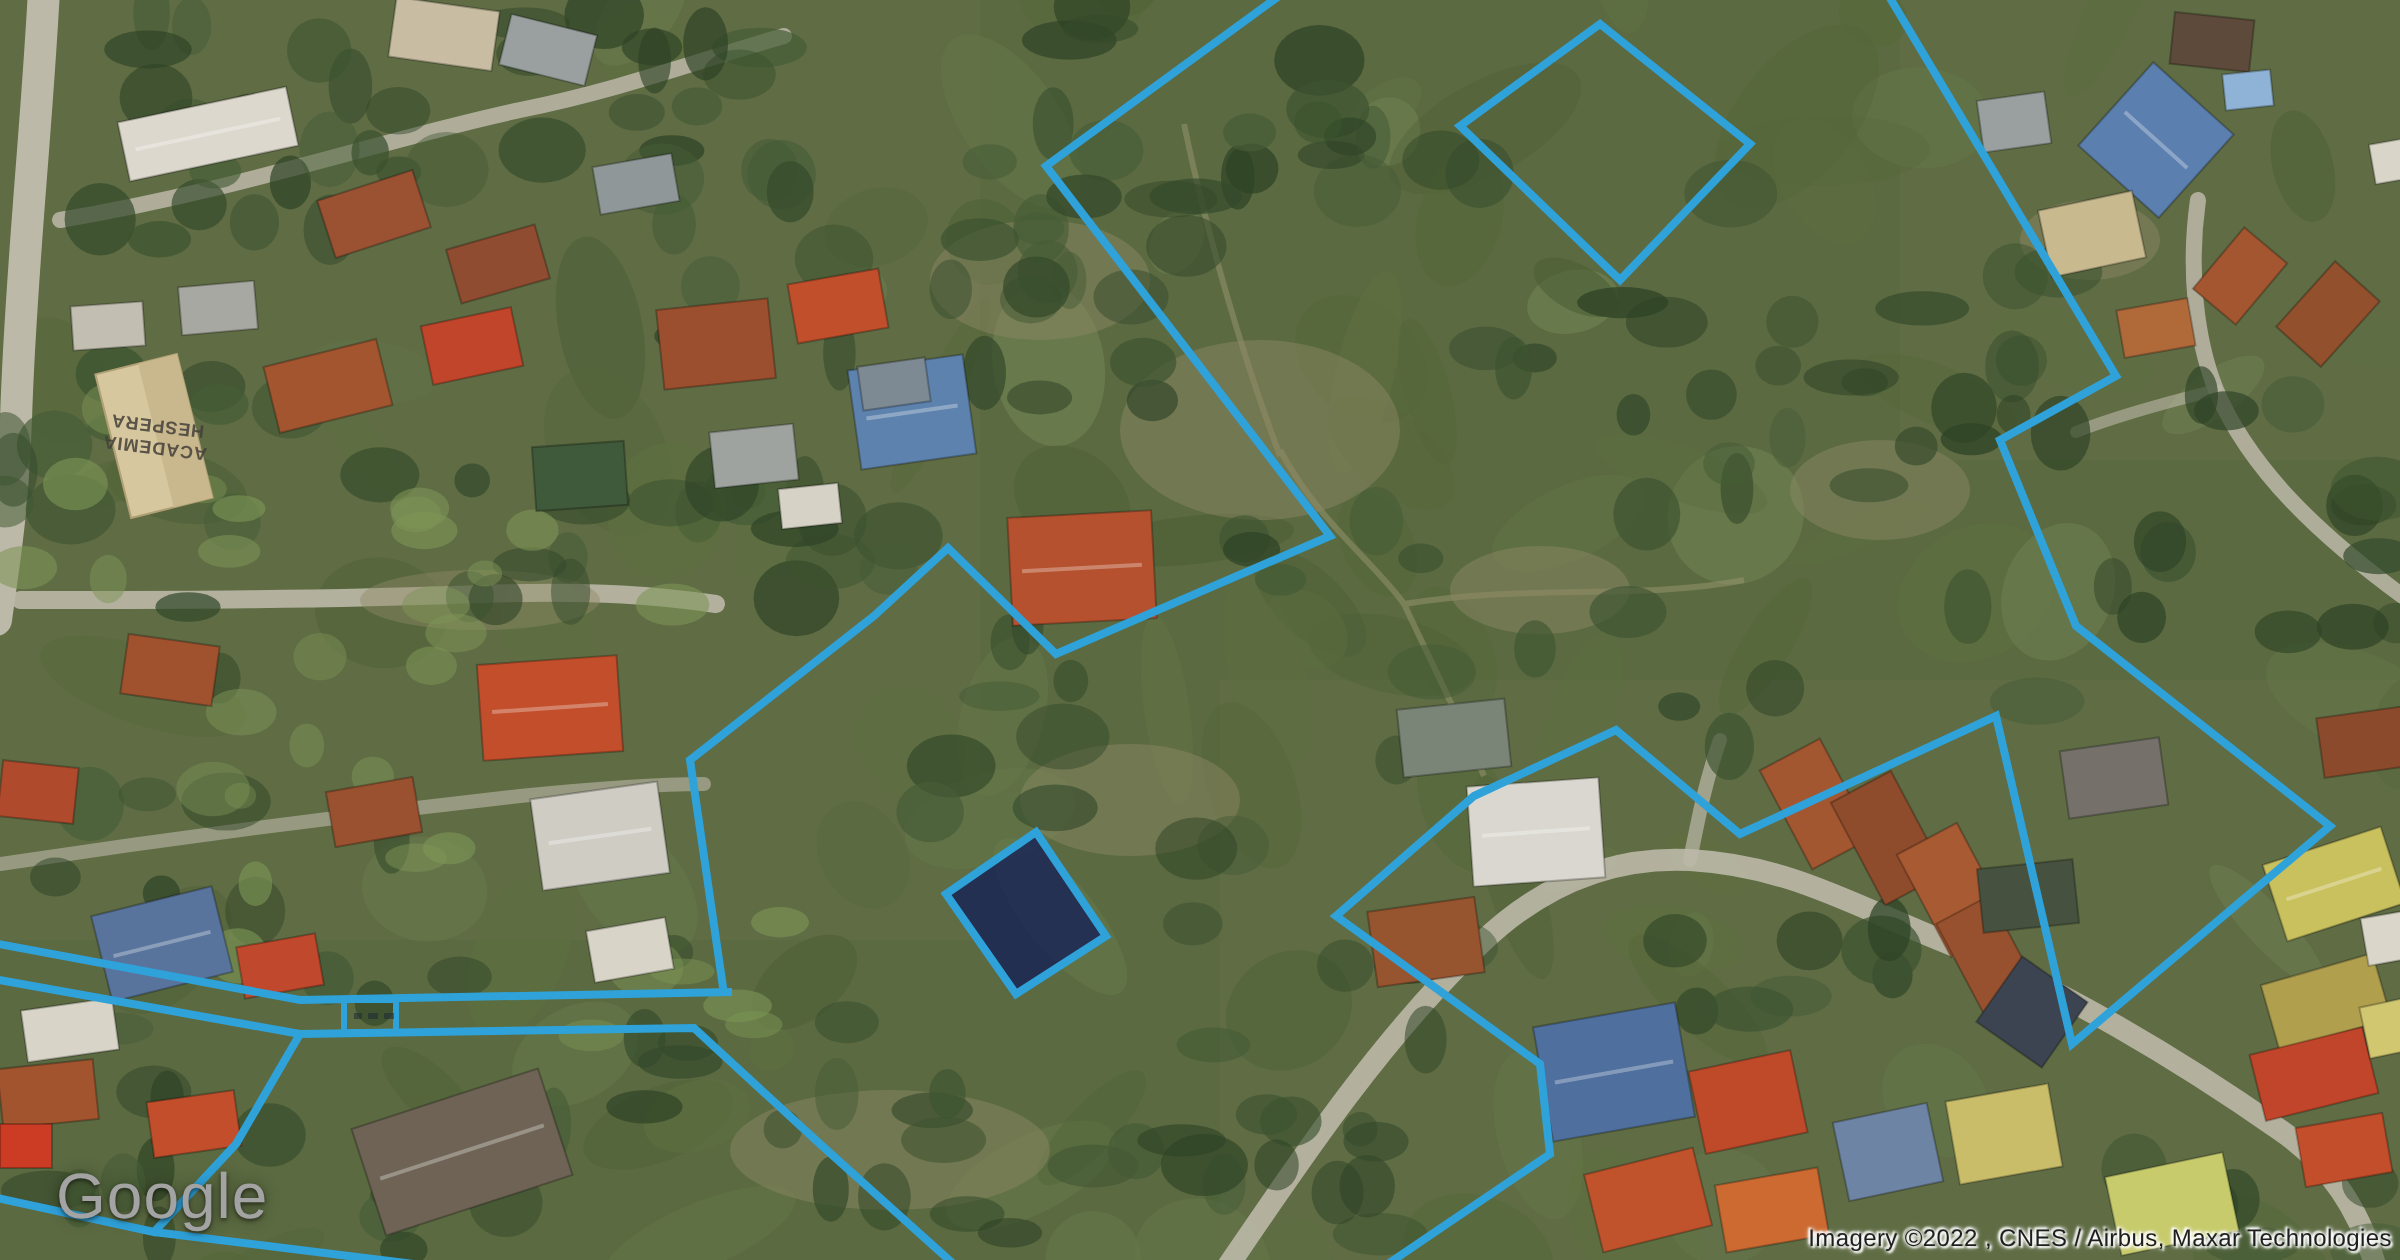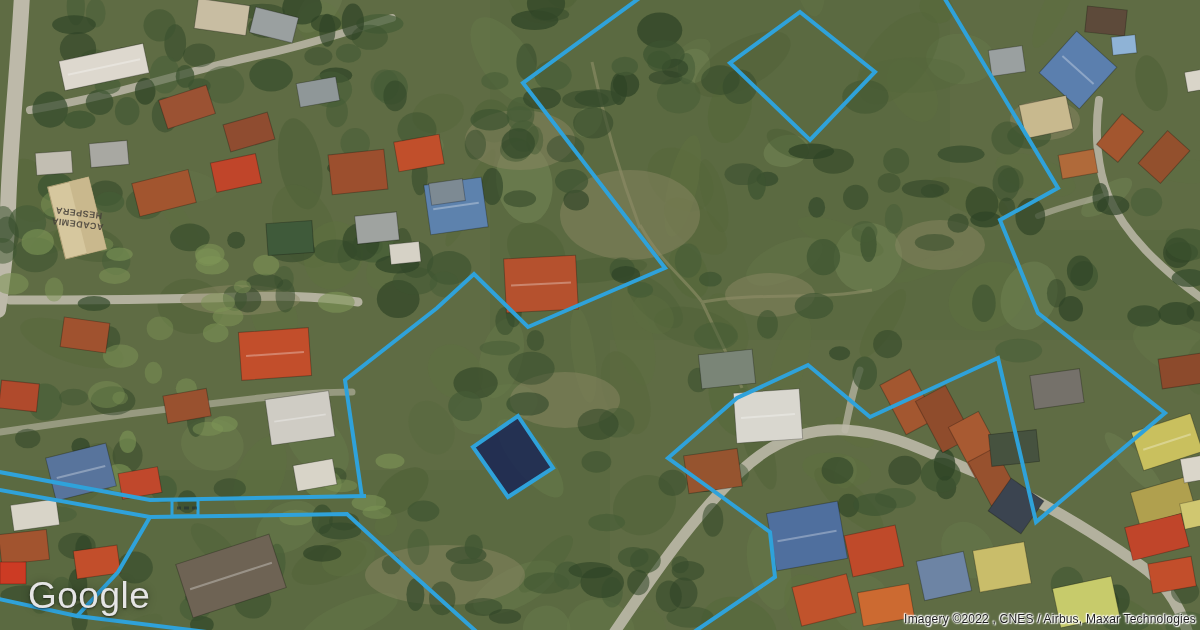--- a/index.html
+++ b/index.html
@@ -1,20 +1,20 @@
 <!DOCTYPE html>
 <html><head>
 <meta charset="utf-8">
 <style>
   html,body{margin:0;padding:0;background:#222;}
   .stage{position:relative;width:1200px;height:630px;overflow:hidden;
          font-family:"Liberation Sans",sans-serif;user-select:none;}
   .stage svg{position:absolute;left:0;top:0;display:block;}
-  .google-logo{position:absolute;left:28px;bottom:16px;font-size:37px;line-height:1;
-    color:#e5e5e5;font-weight:500;letter-spacing:.5px;
+  .google-logo{position:absolute;left:28px;bottom:16px;font-size:32px;line-height:1;
+    color:#a3a3a3;font-weight:500;letter-spacing:.5px;
     text-shadow:0 1px 2px rgba(0,0,0,.55),0 0 8px rgba(0,0,0,.35);cursor:pointer;}
   .attribution{position:absolute;right:4px;bottom:4px;font-size:12px;color:#1e1e1e;
     text-shadow:0 0 2px #fff,0 0 2px #fff,0 0 3px #fff,1px 1px 1px #fff,-1px -1px 1px #fff;
     letter-spacing:.2px;}
 </style>
 </head>
 <body>
 
 <div class="stage">
   <svg width="1200" height="630" viewBox="0 0 1200 630">

